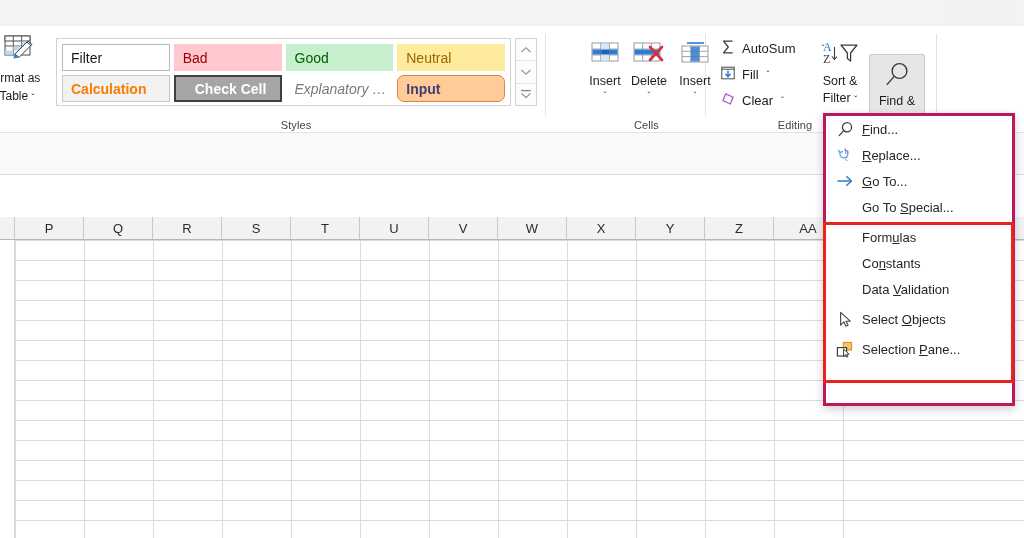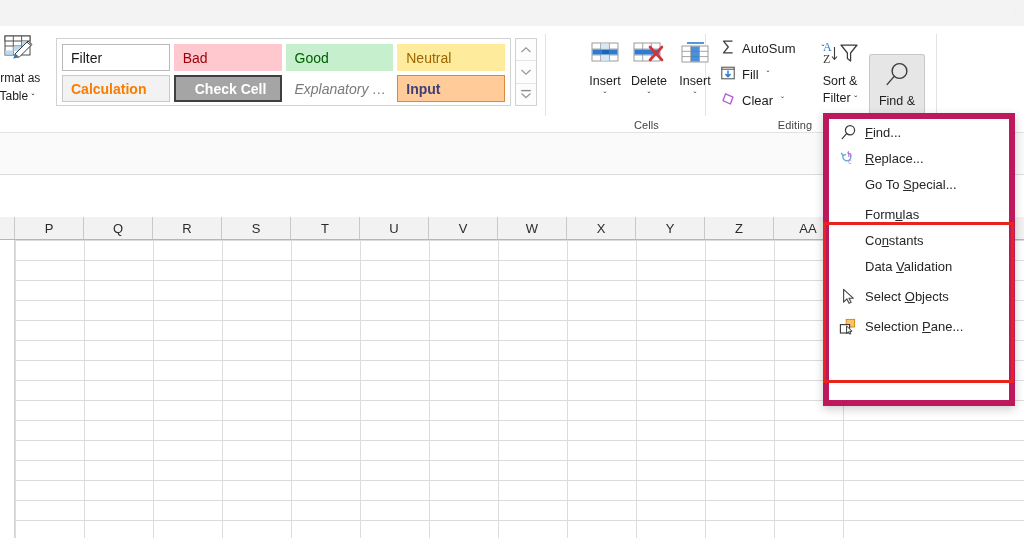--- a/index.html
+++ b/index.html
@@ -70,21 +70,21 @@
     cursor:default;
     overflow:hidden; white-space:nowrap;
   }
   .sc-normal{ background:#fff; border-color:#b9b9b9; color:#1a1a1a; }
   .sc-bad{ background:#ffc7ce; color:#9c0006; }
   .sc-good{ background:#c6efce; color:#006100; }
   .sc-neutral{ background:#ffeb9c; color:#9c6500; }
   .sc-calculation{ background:#f2f2f2; border-color:#c9c9c9; color:#fa7d00; font-weight:bold; }
   .sc-checkcell{ background:#a5a5a5; border:2px solid #3f3f3f; color:#ffffff; font-weight:bold;padding-left:19px; }
   .sc-explanatory{ background:#fff; color:#7b7b7b; font-style:italic; }
-  .sc-input{ background:#ffcc99; border-color:#d9883f; color:#3f3f76; font-weight:bold; }
+  .sc-input{ background:#ffcc99; border-color:#d9883f; color:#3f3f76; font-weight:bold;border-radius:7px; }
 
   #style-scroll{
     position:absolute; left:463px; top:12px; width:22px; height:68px;
     border:1px solid #d2d2d2; background:#fdfdfd;
     display:flex; flex-direction:column;
   }
   #style-scroll div{
     flex:1; display:flex; align-items:center; justify-content:center;
     border-bottom:1px solid #e4e4e4; cursor:default;
   }
@@ -151,21 +151,21 @@
     position:absolute; left:0; top:0; width:15px; height:298px;
     background:#fff; border-right:1px solid #d4d4d4;
   }
   .gline-v{ position:absolute; top:0; width:1px; height:298px; background:#dcdcdc; }
   .gline-h{ position:absolute; left:15px; height:1px; width:1009px; background:#dcdcdc; }
 
   
   #find-menu{
     position:absolute; left:823px; top:113px; width:192px; height:293px;
     background:#ffffff;
-    border:6px solid #be185d;
+    border:3px solid #be185d;
     box-shadow:0 3px 9px rgba(0,0,0,.20);
     z-index:10;
   }
   .menu-item{
     position:relative; height:26px; display:flex; align-items:center;
     padding-left:36px; font-size:13px; color:#262626; cursor:default;
     white-space:nowrap;
   }
   .menu-item .mico{
     position:absolute; left:8px; top:0; height:26px; width:22px;
@@ -237,20 +237,21 @@
             <path d="M1.5 2 L6 6.2 L10.5 2" fill="none" stroke="#9a9a9a" stroke-width="1.3"></path>
           </svg>
       </div>
       <div>
         <svg width="12" height="11" viewBox="0 0 12 11">
             <path d="M1.2 1.6 H10.8" stroke="#8a8a8a" stroke-width="1.4"></path>
             <path d="M1.5 4.6 L6 8.6 L10.5 4.6" fill="none" stroke="#9a9a9a" stroke-width="1.3"></path>
           </svg>
       </div>
     </div>
+    <div class="grp-label">Styles</div>
   </div>
 
   <div class="grp-sep" style="left:545px"></div>
   <div class="grp-sep" style="left:705px"></div>
   <div class="grp-sep" style="left:936px"></div>
 
   <div id="cells-group">
     <div class="big-btn" style="left:0px">
       <div class="glyph">
         <svg width="34" height="26" viewBox="0 0 34 26">
@@ -416,20 +417,29 @@
         <svg width="18" height="17" viewBox="0 0 18 17">
           <path d="M4.2 5.2 a4 4 0 1 0 4 -2.4" fill="none" stroke="#5aa9d8" stroke-width="1.3"></path>
           <path d="M2.2 3.0 L4.1 5.6 L7.0 4.4" fill="none" stroke="#5aa9d8" stroke-width="1.3" stroke-linejoin="round"></path>
           <text x="8.4" y="7.4" font-family="Liberation Serif, serif" font-size="8.5" fill="#b05fd0">b</text>
           <text x="9.3" y="14.4" font-family="Liberation Serif, serif" font-size="7.5" fill="#b05fd0">c</text>
         </svg>
       </span>
       <span><u>R</u>eplace...</span>
     </div>
     <div class="menu-item">
+      <span class="mico">
+        <svg width="18" height="14" viewBox="0 0 18 14">
+          <path d="M1.5 7 H15" stroke="#2b7cc4" stroke-width="1.5"></path>
+          <path d="M10.8 2.7 L15.5 7 L10.8 11.3" fill="none" stroke="#2b7cc4" stroke-width="1.5" stroke-linejoin="round" stroke-linecap="round"></path>
+        </svg>
+      </span>
+      <span><u>G</u>o To...</span>
+    </div>
+    <div class="menu-item">
       <span class="mico"></span>
       <span>Go To <u>S</u>pecial...</span>
     </div>
     <div class="menu-sep"></div>
     <div class="menu-item">
       <span class="mico"></span>
       <span>Form<u>u</u>las</span>
     </div>
     <div class="menu-item">
       <span class="mico"></span>

